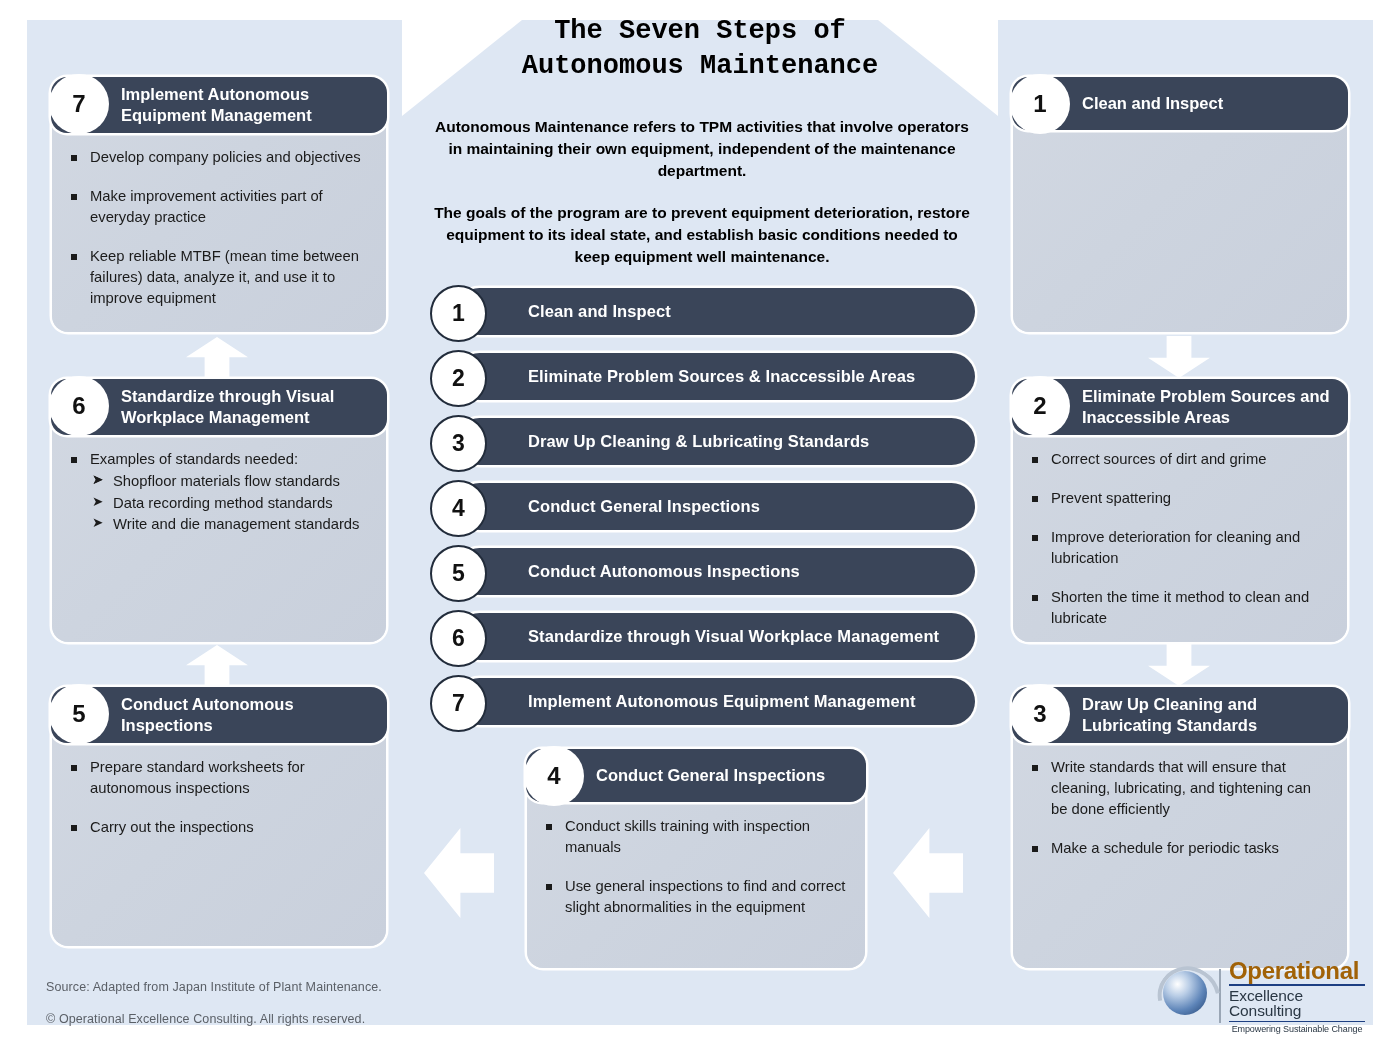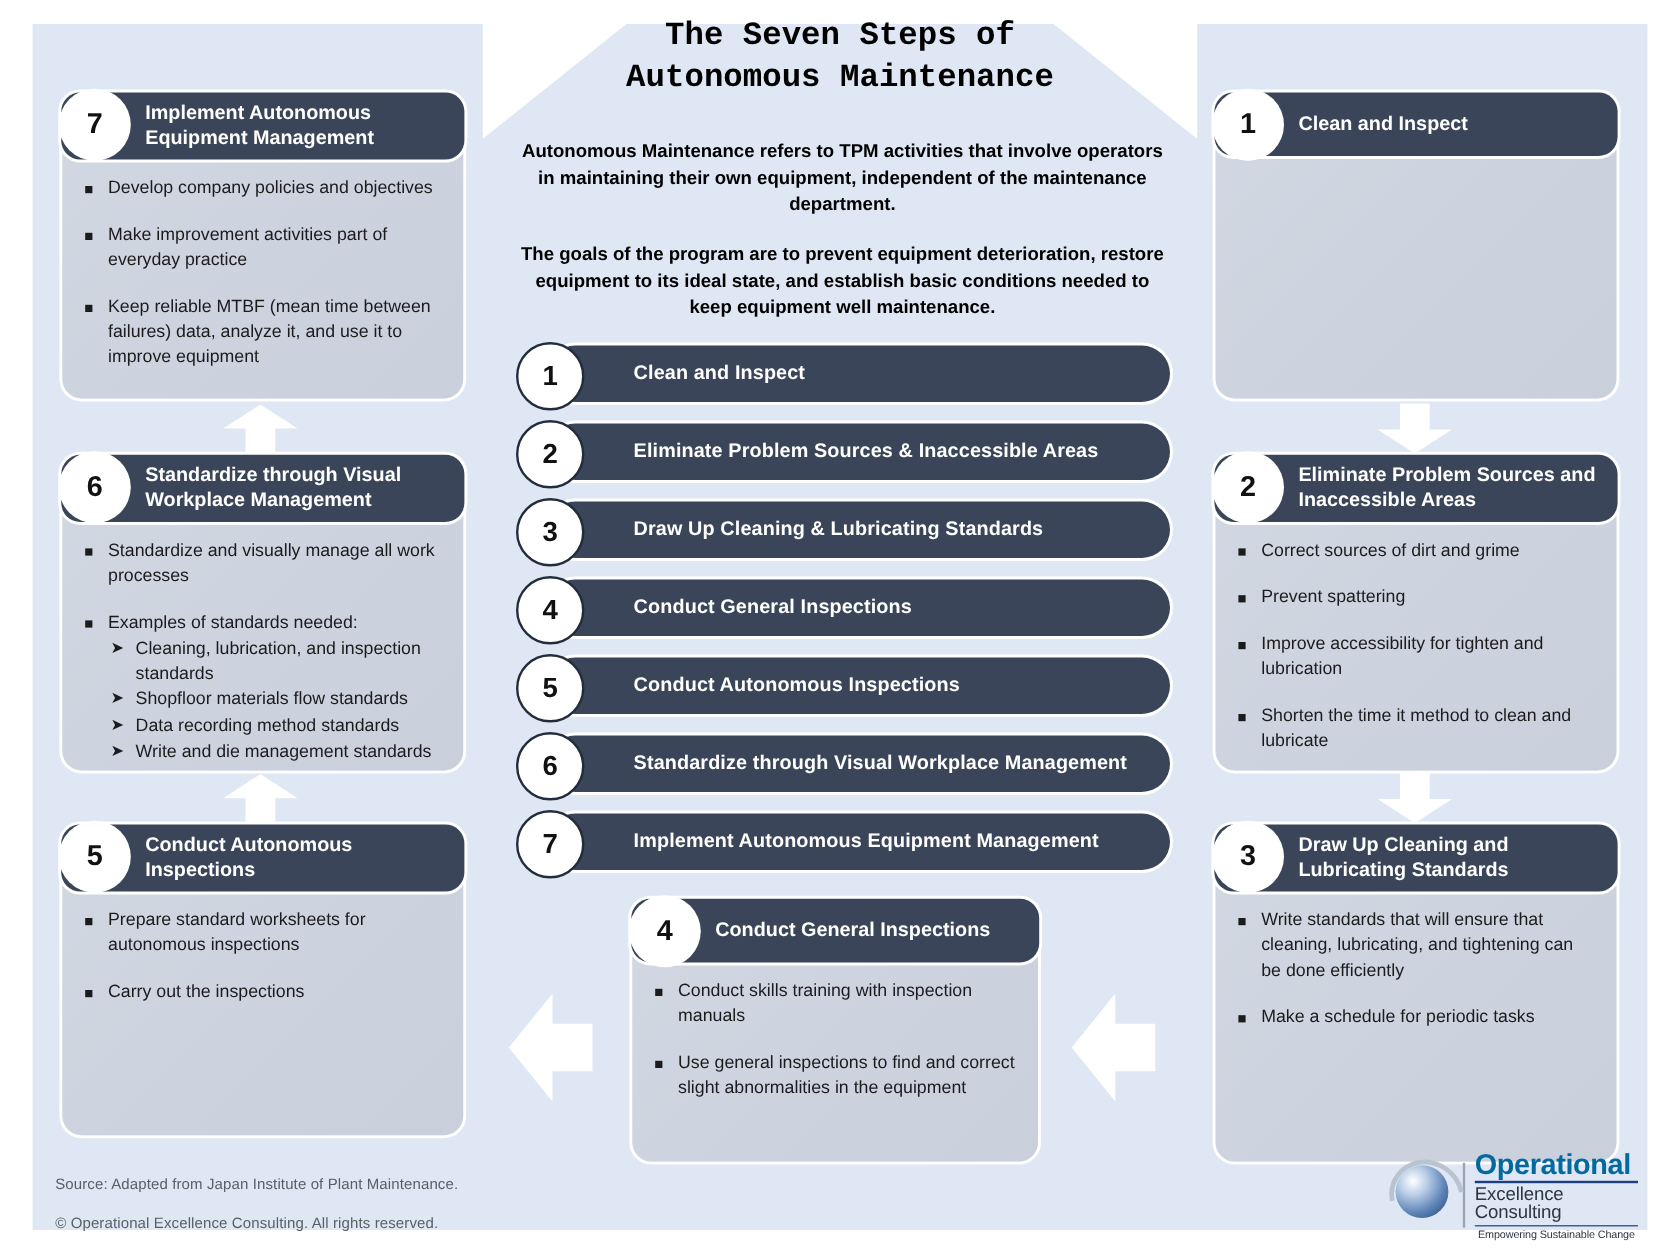--- a/index.html
+++ b/index.html
@@ -283,21 +283,21 @@
     width: 2px;
     height: 54px;
     background: #9aa6b5;
     margin: 0 8px 0 2px;
     flex: 0 0 auto;
   }
   #logo-text { line-height: 1; }
   #logo-line1 {
     font-size: 24px;
     font-weight: bold;
-    color: #0369a1;
+    color: #a16207;
     border-bottom: 2px solid #1d3f82;
     padding-bottom: 1px;
     letter-spacing: -.3px;
   }
   #logo-line2 {
     font-size: 15.5px;
     color: #2a3744;
     padding-top: 2px;
     border-bottom: 1px solid #1d3f82;
     padding-bottom: 2px;
@@ -398,21 +398,21 @@
 
 <div class="card" style="left:1013px; top:380px; width:334px; height:262px;">
   <div class="card-head two-line">
     <div class="card-badge">2</div>
     <div class="card-title">Eliminate Problem Sources and Inaccessible Areas</div>
   </div>
   <div class="card-body">
     <ul class="bullets">
       <li><span class="sq"></span><span>Correct sources of dirt and grime</span></li>
       <li><span class="sq"></span><span>Prevent spattering</span></li>
-      <li><span class="sq"></span><span>Improve accessibility for tighten and lubrication</span></li>
+      <li><span class="sq"></span><span>Improve deterioration for cleaning and lubrication</span></li>
       <li><span class="sq"></span><span>Shorten the time it method to clean and lubricate</span></li>
     </ul>
   </div>
 </div>
 
 <div class="card" style="left:1013px; top:688px; width:334px; height:280px;">
   <div class="card-head two-line">
     <div class="card-badge">3</div>
     <div class="card-title">Draw Up Cleaning and Lubricating Standards</div>
   </div>
@@ -450,26 +450,25 @@
   </div>
 </div>
 
 <div class="card" style="left:52px; top:380px; width:334px; height:262px;">
   <div class="card-head two-line">
     <div class="card-badge">6</div>
     <div class="card-title">Standardize through Visual Workplace Management</div>
   </div>
   <div class="card-body">
     <ul class="bullets">
-      <li><span class="sq"></span><span>Standardize and visually manage all work processes</span></li>
       <li>
         <span class="sq"></span>
         <span>Examples of standards needed:</span>
         <ul class="sub">
-          <li><span class="arw">➤</span><span>Cleaning, lubrication, and inspection standards</span></li>
+          <li><span class="arw">➤</span></li>
           <li><span class="arw">➤</span><span>Shopfloor materials flow standards</span></li>
           <li><span class="arw">➤</span><span>Data recording method standards</span></li>
           <li><span class="arw">➤</span><span>Write and die management standards</span></li>
         </ul>
       </li>
     </ul>
   </div>
 </div>
 
 <div class="card" style="left:52px; top:78px; width:334px; height:254px;">

